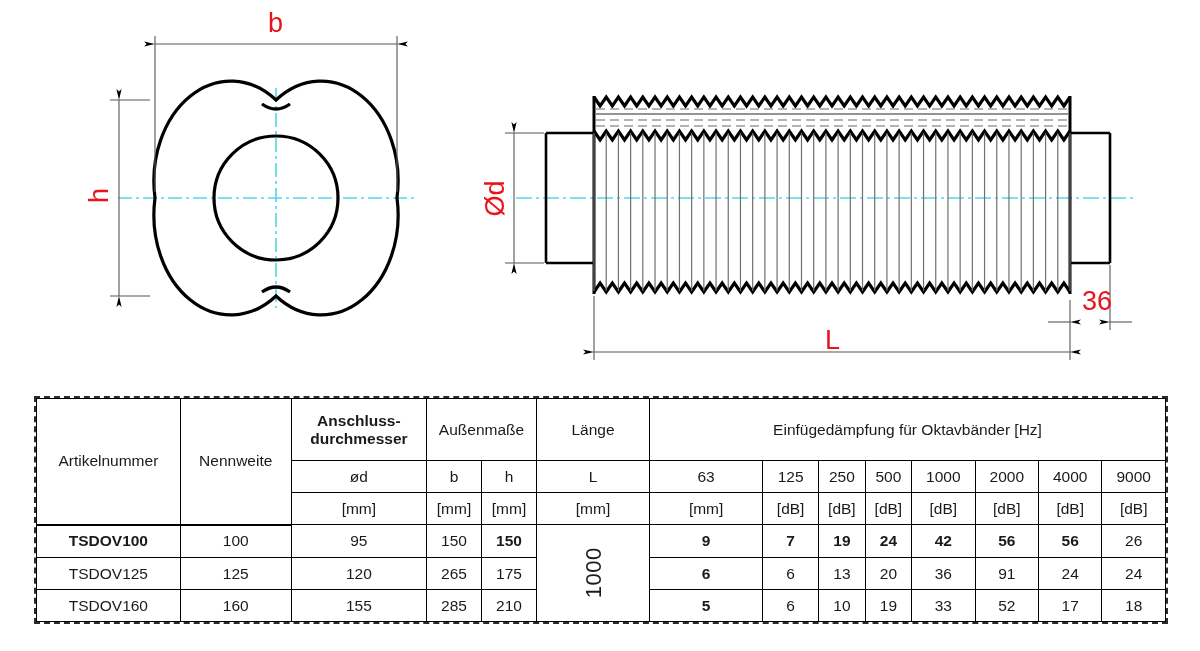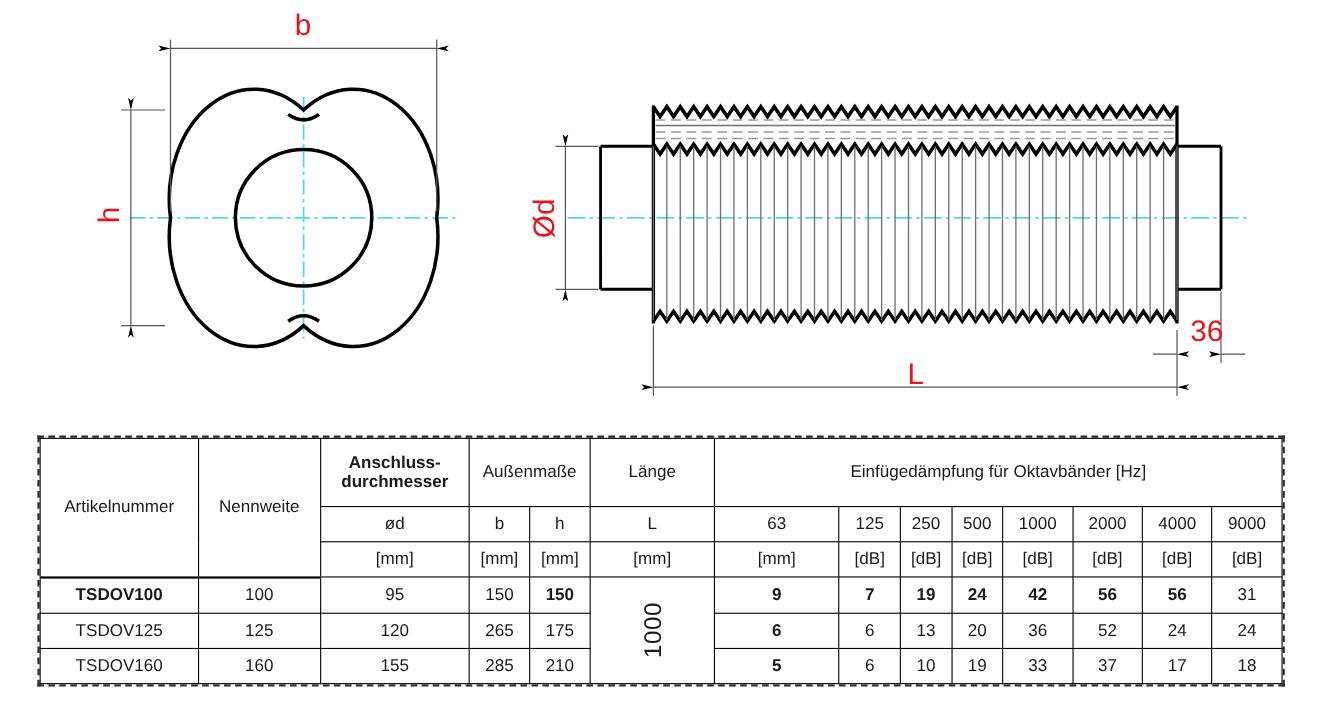--- a/index.html
+++ b/index.html
@@ -294,51 +294,51 @@
         <td rowspan="3" class="thick-r rot">
           <span class="rotcell">1000</span>
         </td>
         <td class="thick-r bold">9</td>
         <td class="bold">7</td>
         <td class="bold">19</td>
         <td class="bold">24</td>
         <td class="bold">42</td>
         <td class="bold">56</td>
         <td class="bold">56</td>
-        <td>31</td>
+        <td>26</td>
       </tr>
 
       <tr>
         <td class="thick-r left thin-b">TSDOV125</td>
         <td class="thick-r thin-b">125</td>
         <td class="thick-r thin-b">120</td>
         <td class="thin-b">265</td>
         <td class="thick-r thin-b">175</td>
         <td class="thick-r thin-b bold">6</td>
         <td class="thin-b">6</td>
         <td class="thin-b">13</td>
         <td class="thin-b">20</td>
         <td class="thin-b">36</td>
-        <td class="thin-b">52</td>
+        <td class="thin-b">91</td>
         <td class="thin-b">24</td>
         <td class="thin-b">24</td>
       </tr>
 
       <tr>
         <td class="thick-r left">TSDOV160</td>
         <td class="thick-r">160</td>
         <td class="thick-r">155</td>
         <td>285</td>
         <td class="thick-r">210</td>
         <td class="thick-r bold">5</td>
         <td>6</td>
         <td>10</td>
         <td>19</td>
         <td>33</td>
-        <td>37</td>
+        <td>52</td>
         <td>17</td>
         <td>18</td>
       </tr>
     </tbody>
       </table>
   </div>
 
 </div>
 
 </body></html>

